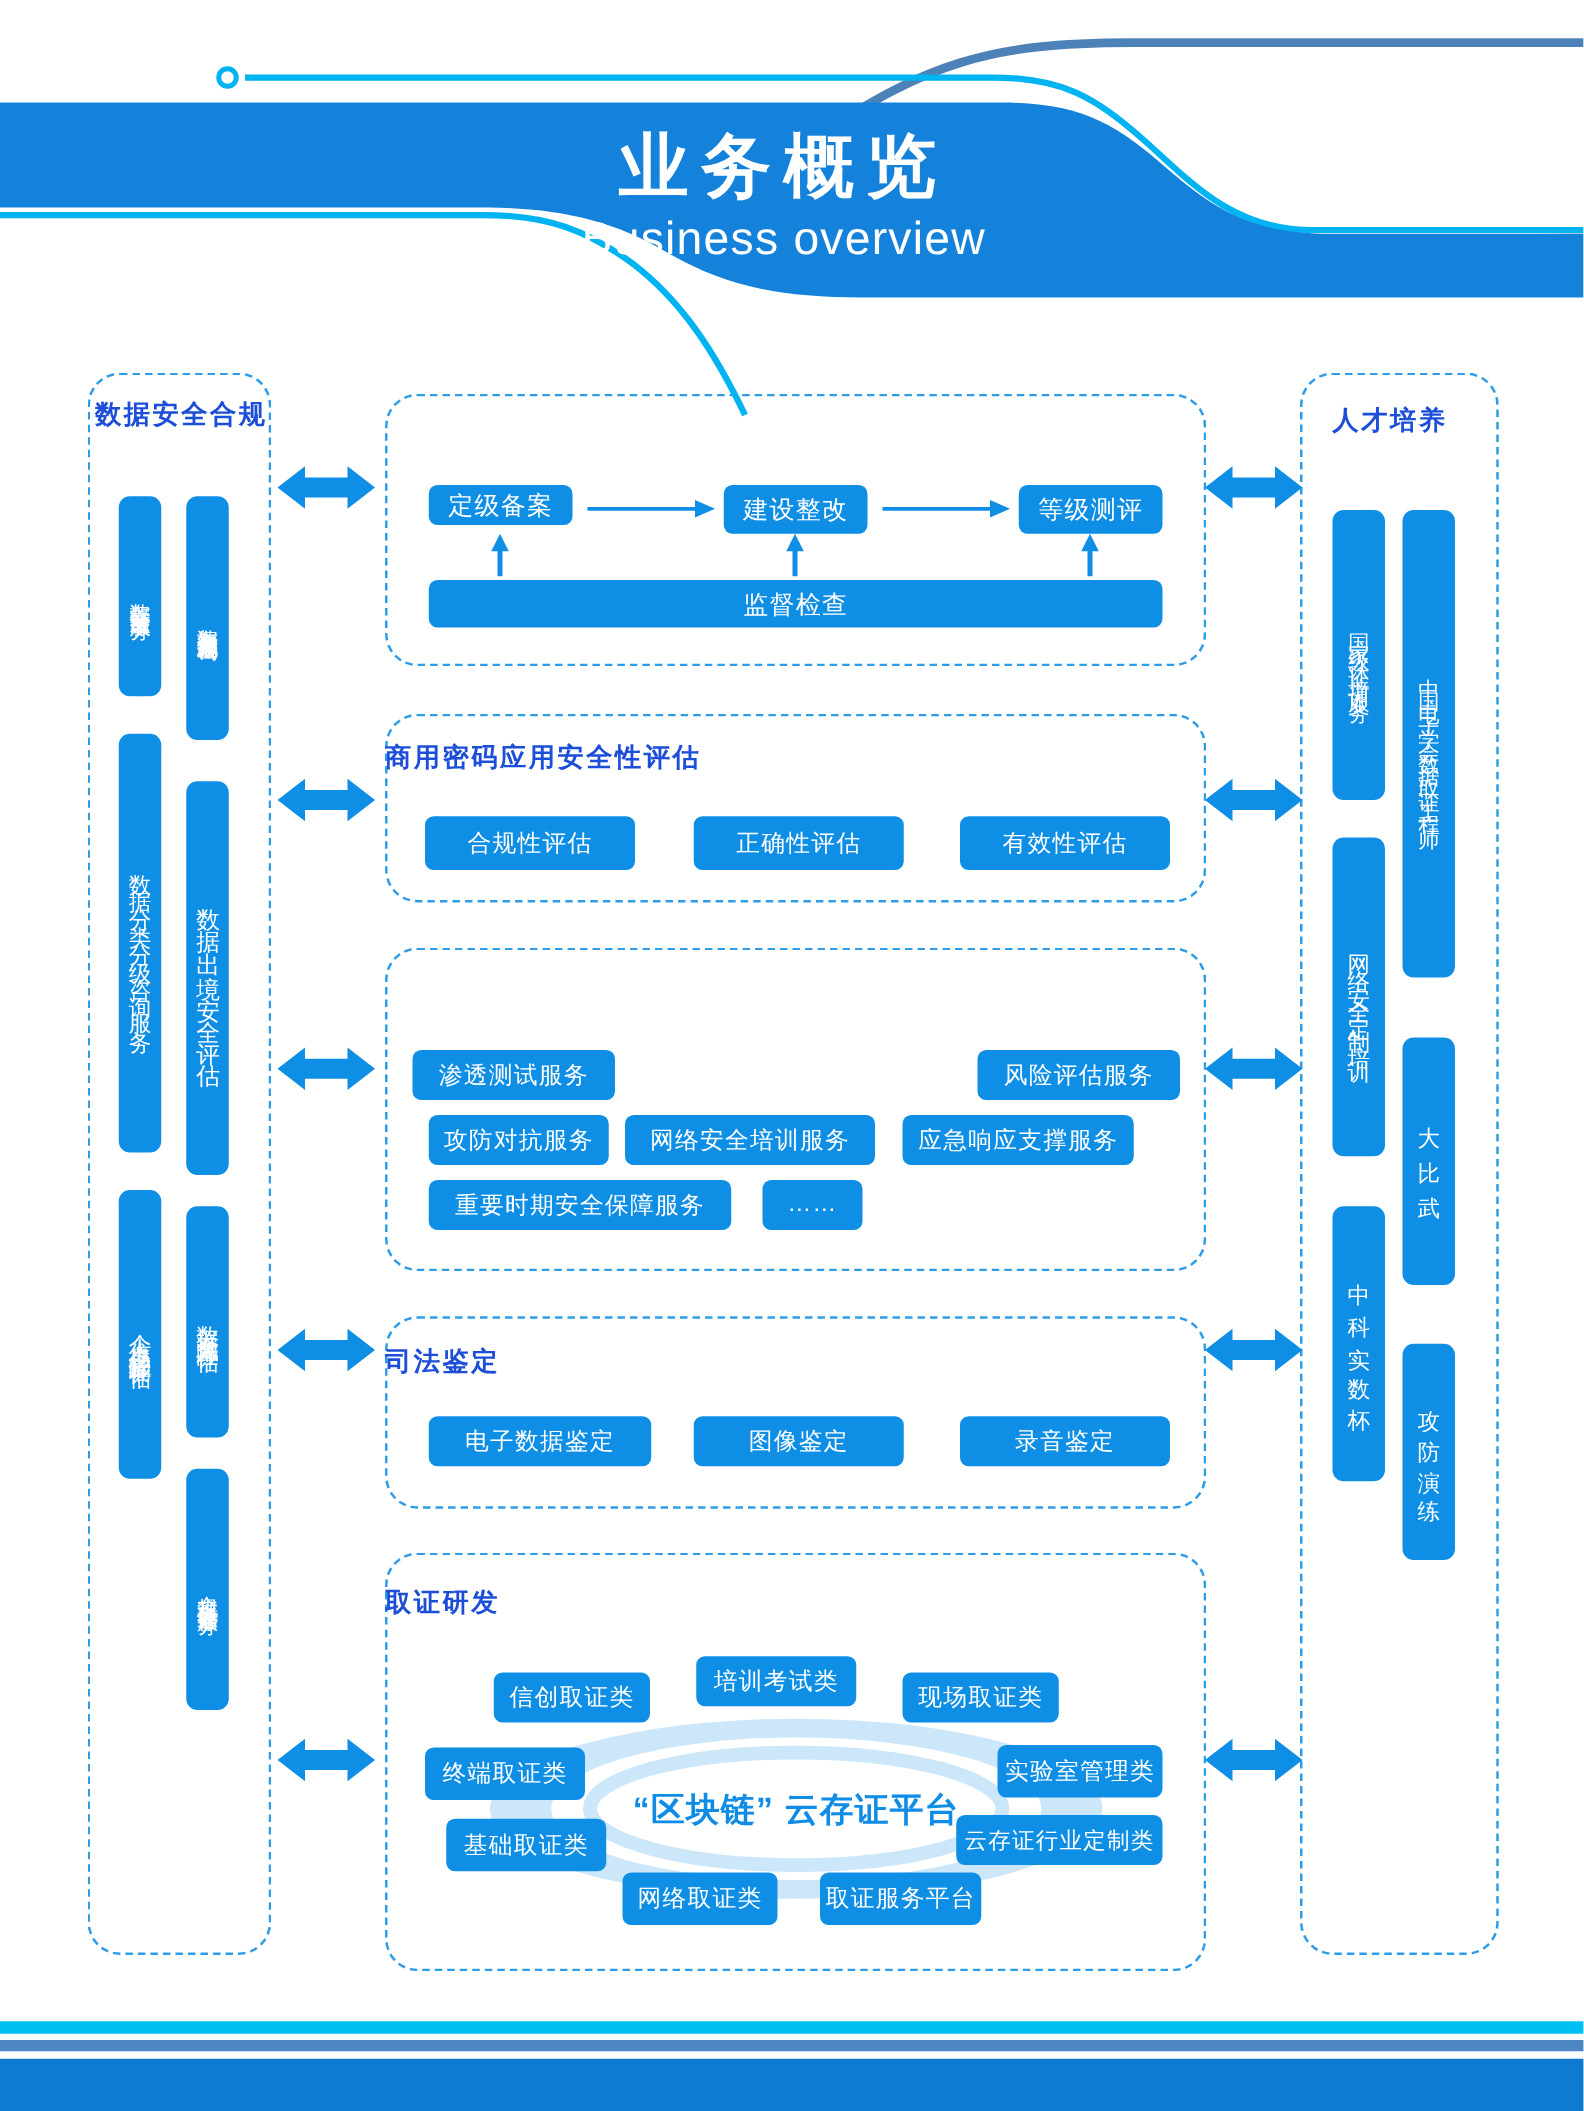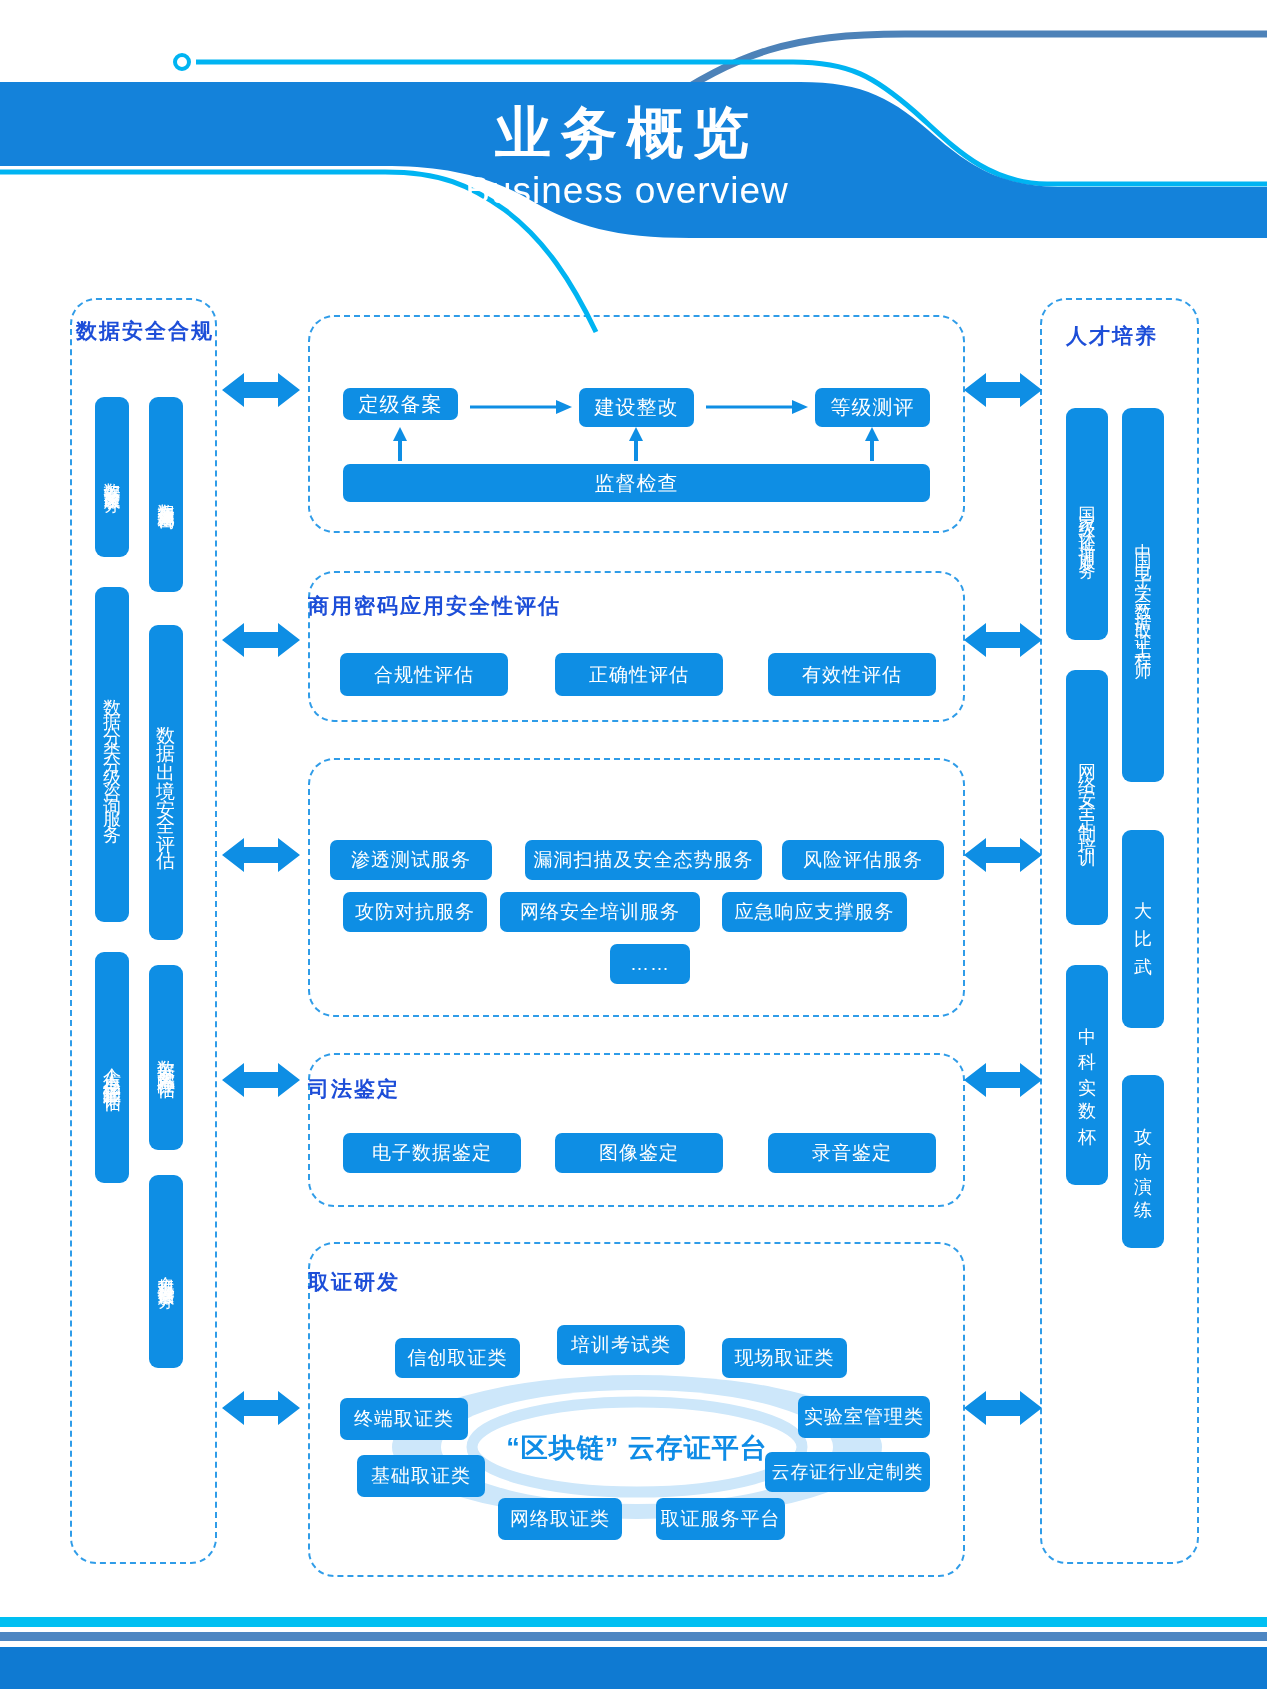--- a/index.html
+++ b/index.html
@@ -75,25 +75,25 @@
   <div class="btn" style="left:343px;top:464px;width:587px;height:38px;font-size:20px;">监督检查</div>
 
   <div class="panel" style="left:308px;top:571px;width:653px;height:147px;"></div>
   <div class="sec-title" style="left:308px;top:592px;width:657px;">商用密码应用安全性评估</div>
   <div class="btn" style="left:340px;top:653px;width:168px;height:43px;">合规性评估</div>
   <div class="btn" style="left:555px;top:653px;width:168px;height:43px;">正确性评估</div>
   <div class="btn" style="left:768px;top:653px;width:168px;height:43px;">有效性评估</div>
 
   <div class="panel" style="left:308px;top:758px;width:653px;height:255px;"></div>
   <div class="btn" style="left:330px;top:840px;width:162px;height:40px;">渗透测试服务</div>
-  <div class="btn" style="left:525px;top:840px;width:237px;height:40px;">漏洞扫描及安全态势服务</div>
   <div class="btn" style="left:782px;top:840px;width:162px;height:40px;">风险评估服务</div>
   <div class="btn" style="left:343px;top:892px;width:144px;height:40px;">攻防对抗服务</div>
   <div class="btn" style="left:500px;top:892px;width:200px;height:40px;">网络安全培训服务</div>
   <div class="btn" style="left:722px;top:892px;width:185px;height:40px;">应急响应支撑服务</div>
+  <div class="btn" style="left:343px;top:944px;width:242px;height:40px;">重要时期安全保障服务</div>
   <div class="btn" style="left:610px;top:944px;width:80px;height:40px;">……</div>
 
   <div class="panel" style="left:308px;top:1053px;width:653px;height:150px;"></div>
   <div class="sec-title" style="left:308px;top:1075px;width:657px;">司法鉴定</div>
   <div class="btn" style="left:343px;top:1133px;width:178px;height:40px;">电子数据鉴定</div>
   <div class="btn" style="left:555px;top:1133px;width:168px;height:40px;">图像鉴定</div>
   <div class="btn" style="left:768px;top:1133px;width:168px;height:40px;">录音鉴定</div>
 
   <div class="panel" style="left:308px;top:1242px;width:653px;height:331px;"></div>
   <div class="sec-title" style="left:308px;top:1268px;width:657px;">取证研发</div>

